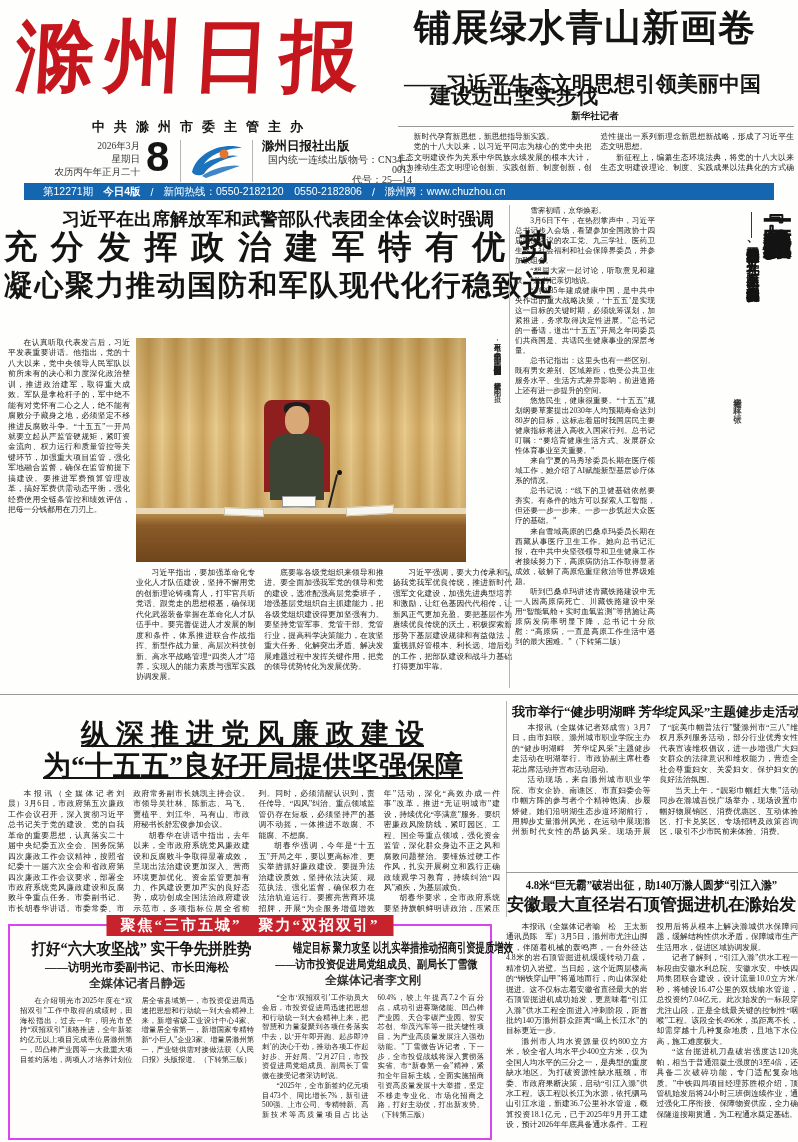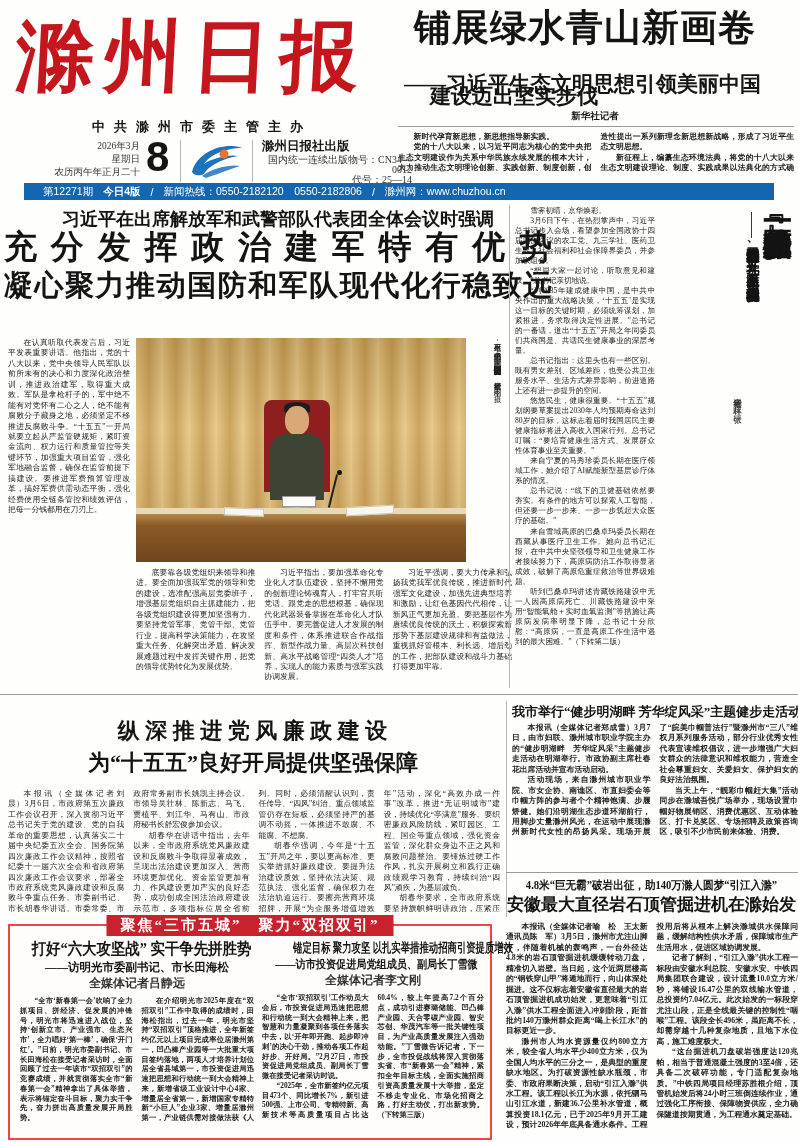--- a/index.html
+++ b/index.html
@@ -3,21 +3,21 @@
 <meta charset="utf-8">
 <style>
   html,body { margin:0; padding:0; background:#e8e8e4; }
   .page { position:relative; width:798px; height:1142px; margin:0 auto; background:#fefefc;
           font-family:"Liberation Serif","DejaVu Serif",serif; color:#141414; overflow:hidden; }
   .abs { position:absolute; }
   .sans { font-family:"Liberation Sans","DejaVu Sans",sans-serif; }
   .center { text-align:center; }
   .bodytext { font-size:7.8px; line-height:1.34; text-align:justify; color:#222; overflow:hidden; }
   .bodytext p { margin:0; text-indent:2em; }
-  .cols2 { column-count:2; column-gap:9px;font-weight:bold; }
+  .cols2 { column-count:2; column-gap:9px; }
   .cols3 { column-count:3; column-gap:9px; }
   .cols4 { column-count:4; column-gap:9px; }
   .hrule { border-top:1px solid #9a9a9a; height:0; }
   .vrule { border-left:1px solid #b5b5b5; width:0; }
 
   
   .title { font-size:78px; font-weight:900; color:#c4161c; letter-spacing:10px; line-height:1;
            transform:skewX(-3deg); white-space:nowrap; }
   .supervisor { font-size:13px; font-weight:bold; letter-spacing:9px; white-space:nowrap; }
   .dateblock { font-size:9.5px; line-height:13px; text-align:right; color:#333; }
@@ -28,21 +28,21 @@
              gap:10px; padding:0 14px; box-sizing:border-box; white-space:nowrap; }
   .infobar .b { font-weight:bold; }
 
   
   .eco-h { font-size:37px; font-weight:900; letter-spacing:1px; line-height:1.1; white-space:nowrap; }
   .eco-sub { font-size:21px; font-weight:bold; white-space:nowrap; }
   .byline { font-size:9.5px; font-weight:bold; }
   .kicker { font-size:18px; font-weight:bold; white-space:nowrap; }
   .mainh { font-weight:900; text-align:justify; text-align-last:justify; line-height:1.05; }
   .lz-kicker { font-size:14.5px; font-weight:bold; }
-  .lz-h { font-size:22px; font-weight:900; line-height:1.1; }
+  .lz-h { font-size:28px; font-weight:900; line-height:1.1;text-decoration:underline; }
   .walk-h { font-size:13px; font-weight:900; white-space:nowrap; }
   .pipe-kicker { font-size:11.5px; font-weight:bold; white-space:nowrap; }
   .pipe-h { font-size:17px; font-weight:900; white-space:nowrap; }
   .condense92 { transform:scaleX(0.92); transform-origin:center; }
 
   
   .vert { writing-mode:vertical-rl; }
   .med-col { font-size:7.6px; line-height:1.32; text-align:justify; overflow:hidden; }
   .med-h { font-size:29px; font-weight:900; line-height:1.12; font-family:"Liberation Sans",sans-serif; }
   .med-sub { font-size:13px; font-weight:bold; line-height:1.35; padding-top:6px; }
@@ -62,21 +62,21 @@
   .figure { position:absolute; left:134px; top:96px; width:54px; height:66px; background:#3e4433; border-radius:16px 16px 0 0; }
   .head { position:absolute; left:149px; top:68px; width:24px; height:29px; background:#d9a877; border-radius:46%; }
   .hair { position:absolute; left:148px; top:64px; width:26px; height:11px; background:#1d1d1d; border-radius:50% 50% 20% 20%; }
   .mic { position:absolute; width:2px; height:34px; background:#222; transform:rotate(14deg); }
   .micball { position:absolute; width:5px; height:5px; background:#111; border-radius:50%; }
   .paper { position:absolute; background:#f7f6f0; border:0.5px solid #cfc8b0; }
   .nameplate { position:absolute; left:146px; top:158px; width:32px; height:9px; background:#fbfbf7; border:0.5px solid #999; }
   .caption { font-size:7.5px; line-height:10.5px; color:#222; text-align:justify; }
 
   
-  .focusbox { border:2px solid #ef4444; background:#fffdfb; }
+  .focusbox { border:2px solid #d946ef; background:#fffdfb; }
   .banner { background:#c8232c; color:#fff; font-size:15px; font-weight:900; letter-spacing:2px;
             padding:1px 14px; white-space:nowrap; }
   .fb-h1 { font-size:16px; font-weight:900; white-space:nowrap; transform:scaleX(0.9); transform-origin:center; }
   .fb-h2 { font-size:13px; font-weight:900; white-space:nowrap; transform:scaleX(0.72); transform-origin:center; }
   .fb-sub { font-size:11.5px; font-weight:bold; white-space:nowrap; }
   .fb-by { font-size:12px; font-weight:bold; color:#333; }
 </style>
 </head>
 <body>
 
@@ -145,22 +145,22 @@
     <div class="desk-top"></div>
     <div class="mic" style="left:196px; top:136px;"></div>
     <div class="micball" style="left:201px; top:132px;"></div>
     <div class="paper" style="left:210px; top:168px; width:46px; height:7px; transform:rotate(-3deg);"></div>
     <div class="paper" style="left:88px; top:170px; width:38px; height:6px; transform:rotate(2deg);"></div>
     <div class="nameplate"></div>
   </div>
   <div class="abs vert caption" style="left:468px; top:338px; width:34px; height:224px;">三月七日下午，中共中央总书记、国家主席、中央军委主席习近平出席十四届全国人大四次会议解放军和武警部队代表团全体会议并发表重要讲话。　新华社记者　李刚　摄</div>
 
   <div class="abs bodytext cols3" style="left:136px; top:568px; width:376px; height:120px;">
+      <p>习近平指出，要加强革命化专业化人才队伍建设，坚持不懈用党的创新理论铸魂育人，打牢官兵听党话、跟党走的思想根基，确保现代化武器装备掌握在革命化人才队伍手中。要完善促进人才发展的制度和条件，体系推进联合作战指挥、新型作战力量、高层次科技创新、高水平战略管理“四类人才”培养，实现人的能力素质与强军实践协调发展。</p>
       <p>底要靠各级党组织来领导和推进。要全面加强我军党的领导和党的建设，选准配强高层党委班子，增强基层党组织自主抓建能力，把各级党组织建设得更加坚强有力。要坚持党管军事、党管干部、党管行业，提高科学决策能力，在攻坚重大任务、化解突出矛盾、解决发展难题过程中发挥关键作用，把党的领导优势转化为发展优势。</p>
-      <p>习近平指出，要加强革命化专业化人才队伍建设，坚持不懈用党的创新理论铸魂育人，打牢官兵听党话、跟党走的思想根基，确保现代化武器装备掌握在革命化人才队伍手中。要完善促进人才发展的制度和条件，体系推进联合作战指挥、新型作战力量、高层次科技创新、高水平战略管理“四类人才”培养，实现人的能力素质与强军实践协调发展。</p>
       <p>习近平强调，要大力传承和弘扬我党我军优良传统，推进新时代强军文化建设，加强先进典型培养和激励，让红色基因代代相传，让新风正气更加充盈。要把基层作为赓续优良传统的沃土，积极探索新形势下基层建设规律和有益做法，重视抓好管根本、利长远、增后劲的工作，把部队建设和战斗力基础打得更加牢靠。</p>
     </div>
 
   <div class="abs vrule" style="left:509px; top:205px; height:483px;"></div>
   <div class="abs bodytext med-col" style="left:515px; top:206px; width:140px; height:482px;">
       <p>雪霁初晴，京华焕彩。</p>
       <p>3月6日下午，在热烈掌声中，习近平总书记步入会场，看望参加全国政协十四届四次会议的农工党、九三学社、医药卫生界、社会福利和社会保障界委员，并参加联组会。</p>
       <p>“想同大家一起讨论，听取意见和建议。”总书记亲切地说。</p>
       <p>“到2035年建成健康中国，是中共中央作出的重大战略决策，‘十五五’是实现这一目标的关键时期，必须统筹谋划，加紧推进，务求取得决定性进展。”总书记的一番话，道出“十五五”开局之年同委员们共商国是、共话民生健康事业的深层考量。</p>
       <p>总书记指出：这里头也有一些区别。既有男女差别、区域差距，也受公共卫生服务水平、生活方式差异影响，前进道路上还有进一步提升的空间。</p>
@@ -209,21 +209,20 @@
     </div>
 
   <div class="abs focusbox" style="left:8px; top:924px; width:480px; height:212px;">
     <div class="abs banner" style="left:50%; top:-11px; transform:translateX(-50%);">聚焦“三市五城”　聚力“双招双引”</div>
 
     <div class="abs" style="left:10px; top:13px; width:234px;">
       <div class="fb-h1 center">打好“六大攻坚战” 实干争先拼胜势</div>
       <div class="fb-sub center">——访明光市委副书记、市长田海松</div>
       <div class="fb-by center">全媒体记者吕静远</div>
       <div class="bodytext cols2" style="width:234px; height:140px; margin-top:4px; font-size:7.3px;">
-          <p>“全市‘新春第一会’吹响了全力抓项目、拼经济、促发展的冲锋号，明光市将迅速进入战位，坚持‘创新立市、产业强市、生态兴市’，全力唱好‘第一棒’，确保‘开门红’。”日前，明光市委副书记、市长田海松在接受记者采访时，全面回顾了过去一年该市“双招双引”的竞赛成绩，并就贯彻落实全市“新春第一会”精神拿出了具体举措，表示将锚定奋斗目标，聚力实干争先，奋力拼出高质量发展开局胜势。</p>
           <p>在介绍明光市2025年度在“双招双引”工作中取得的成绩时，田海松指出，过去一年，明光市坚持“双招双引”顶格推进，全年新签约亿元以上项目完成率位居滁州第一，凹凸棒产业园等一大批重大项目签约落地，两项人才培养计划位居全省县域第一，市投资促进局迅速把思想和行动统一到大会精神上来，新增省级工业设计中心4家、增量居全省第一，新增国家专精特新“小巨人”企业3家、增量居滁州第一，产业链供需对接做法获《人民日报》头版报道。（下转第三版）</p>
         </div>
     </div>
 
     <div class="abs" style="left:252px; top:13px; width:222px;">
       <div class="fb-h2 center">锚定目标 聚力攻坚 以扎实举措推动招商引资提质增效</div>
       <div class="fb-sub center" style="transform:scaleX(0.88); transform-origin:center;">——访市投资促进局党组成员、副局长丁雪微</div>
       <div class="fb-by center">全媒体记者李文刚</div>
       <div class="bodytext cols2" style="width:222px; height:140px; margin-top:4px; font-size:7.3px;">
           <p>“全市‘双招双引’工作动员大会后，市投资促进局迅速把思想和行动统一到大会精神上来，把智慧和力量凝聚到各项任务落实中去，以‘开年即开跑、起步即冲刺’的决心干劲，推动各项工作起好步、开好局。”2月27日，市投资促进局党组成员、副局长丁雪微在接受记者采访时说。</p>

